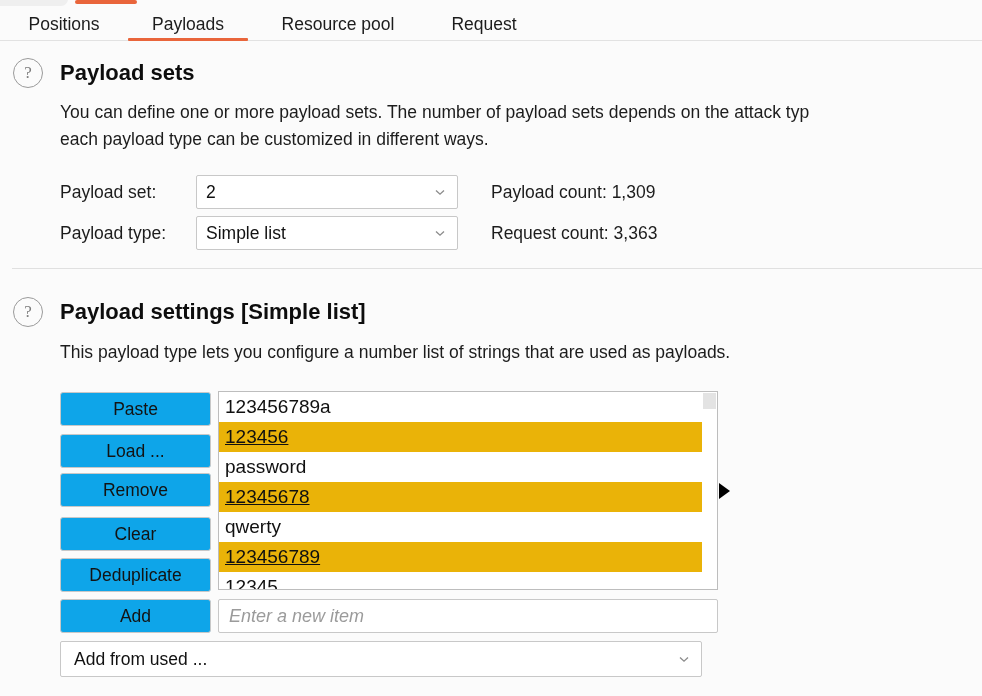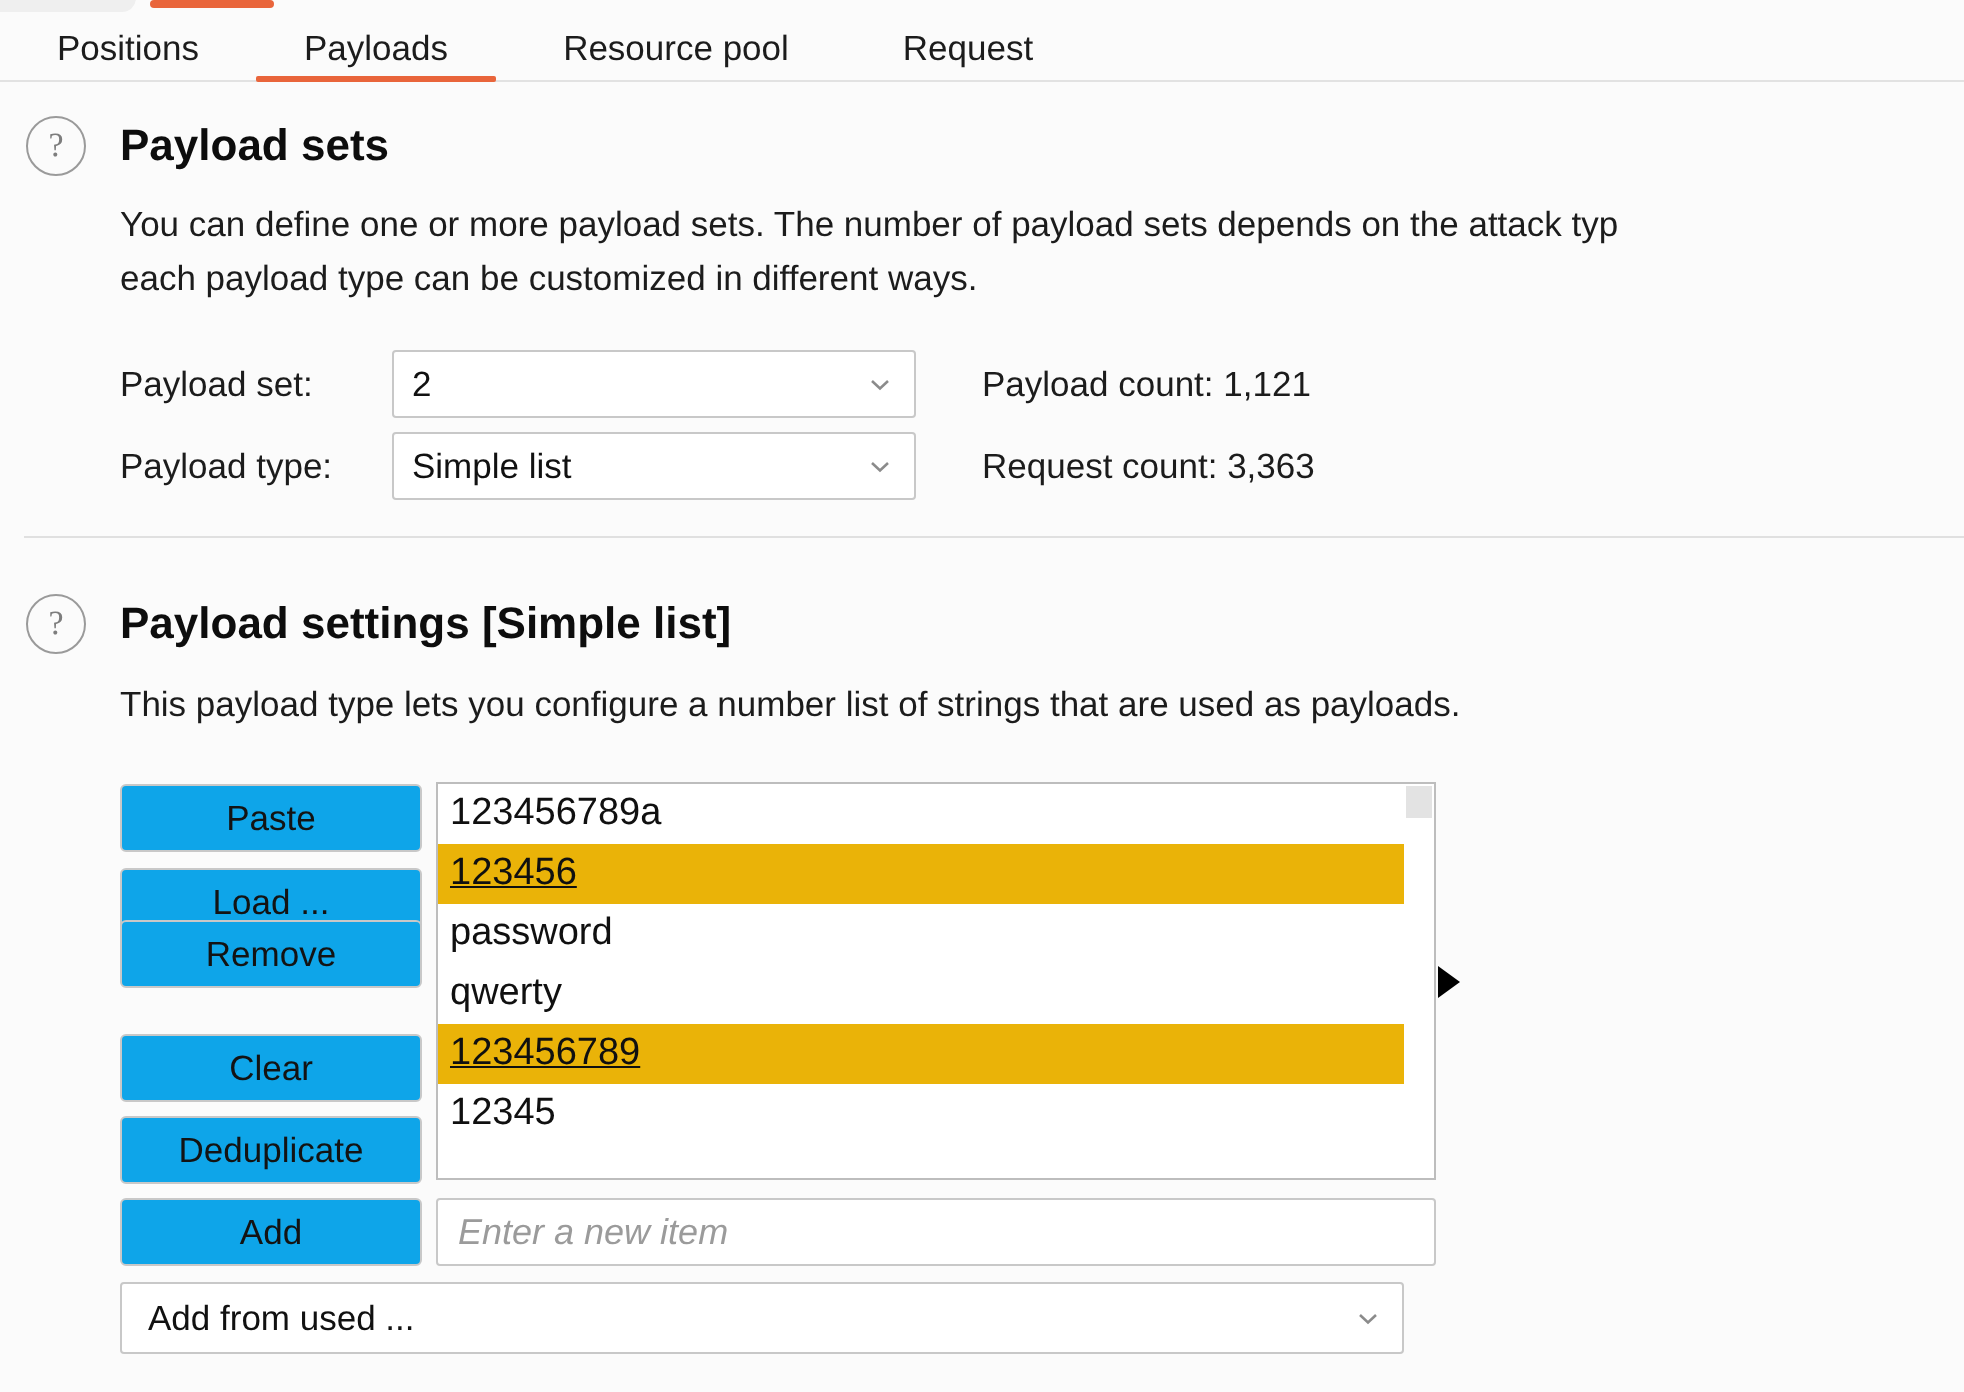--- a/index.html
+++ b/index.html
@@ -107,21 +107,21 @@
   
   .side-btn {
     position: absolute; left: 60px; width: 151px; height: 34px;
     background: #0ea5e9; border: 1px solid #c8c8c8; border-radius: 3px;
     font-size: 17.5px; color: #131313; font-family: "Liberation Sans", sans-serif;
     display: flex; align-items: center; justify-content: center;
     cursor: default; padding: 0;
   }
   #btn-0 { top: 392px; }
   #btn-1 { top: 434px; }
-  #btn-2 { top: 460px; }
+  #btn-2 { top: 473px; }
   #btn-3 { top: 517px; }
   #btn-4 { top: 558px; }
   #btn-5 { top: 599px; }
 
   
   .listbox {
     position: absolute; left: 218px; top: 391px; width: 500px; height: 199px;
     background: #ffffff; border: 1px solid #bdbdbd; overflow: hidden;
   }
   .list-inner { position: absolute; left: 0; top: 0; right: 0; }
@@ -197,41 +197,42 @@
   </div>
 
   <div class="frm-label" id="lbl-type">Payload type:</div>
   <div class="combo" id="cmb-type">
     <span>Simple list</span>
     <svg class="chev" viewBox="0 0 12 12">
       <path d="M2 4.5 L6 8.2 L10 4.5" fill="none" stroke="#8b8b8b" stroke-width="1.3"></path>
     </svg>
   </div>
 
-  <div class="count-text" id="cnt-payload">Payload count: 1,121</div>
+  <div class="count-text" id="cnt-payload">Payload count: 1,309</div>
   <div class="count-text" id="cnt-request">Request count: 3,363</div>
 
   <div class="divider"></div>
 
   <div class="help-icon" id="pg-help">?</div>
   <div class="sec-title" id="pg-title">Payload settings [Simple list]</div>
   <div class="sec-desc" id="pg-desc">This payload type lets you configure a number list of strings that are used as payloads.</div>
 
   <button class="side-btn" id="btn-0">Paste</button>
   <button class="side-btn" id="btn-1">Load ...</button>
   <button class="side-btn" id="btn-2">Remove</button>
   <button class="side-btn" id="btn-3">Clear</button>
   <button class="side-btn" id="btn-4">Deduplicate</button>
   <button class="side-btn" id="btn-5">Add</button>
 
   <div class="listbox">
     <div class="list-inner" id="list-inner">
         <div class="list-item">123456789a</div>
         <div class="list-item alt">123456</div>
         <div class="list-item">password</div>
+        <div class="list-item alt">12345678</div>
         <div class="list-item">qwerty</div>
         <div class="list-item alt">123456789</div>
         <div class="list-item">12345</div>
       </div>
     <div class="vscroll">
       <div class="vthumb"></div>
     </div>
   </div>
 
   <div class="tri-marker"></div>

